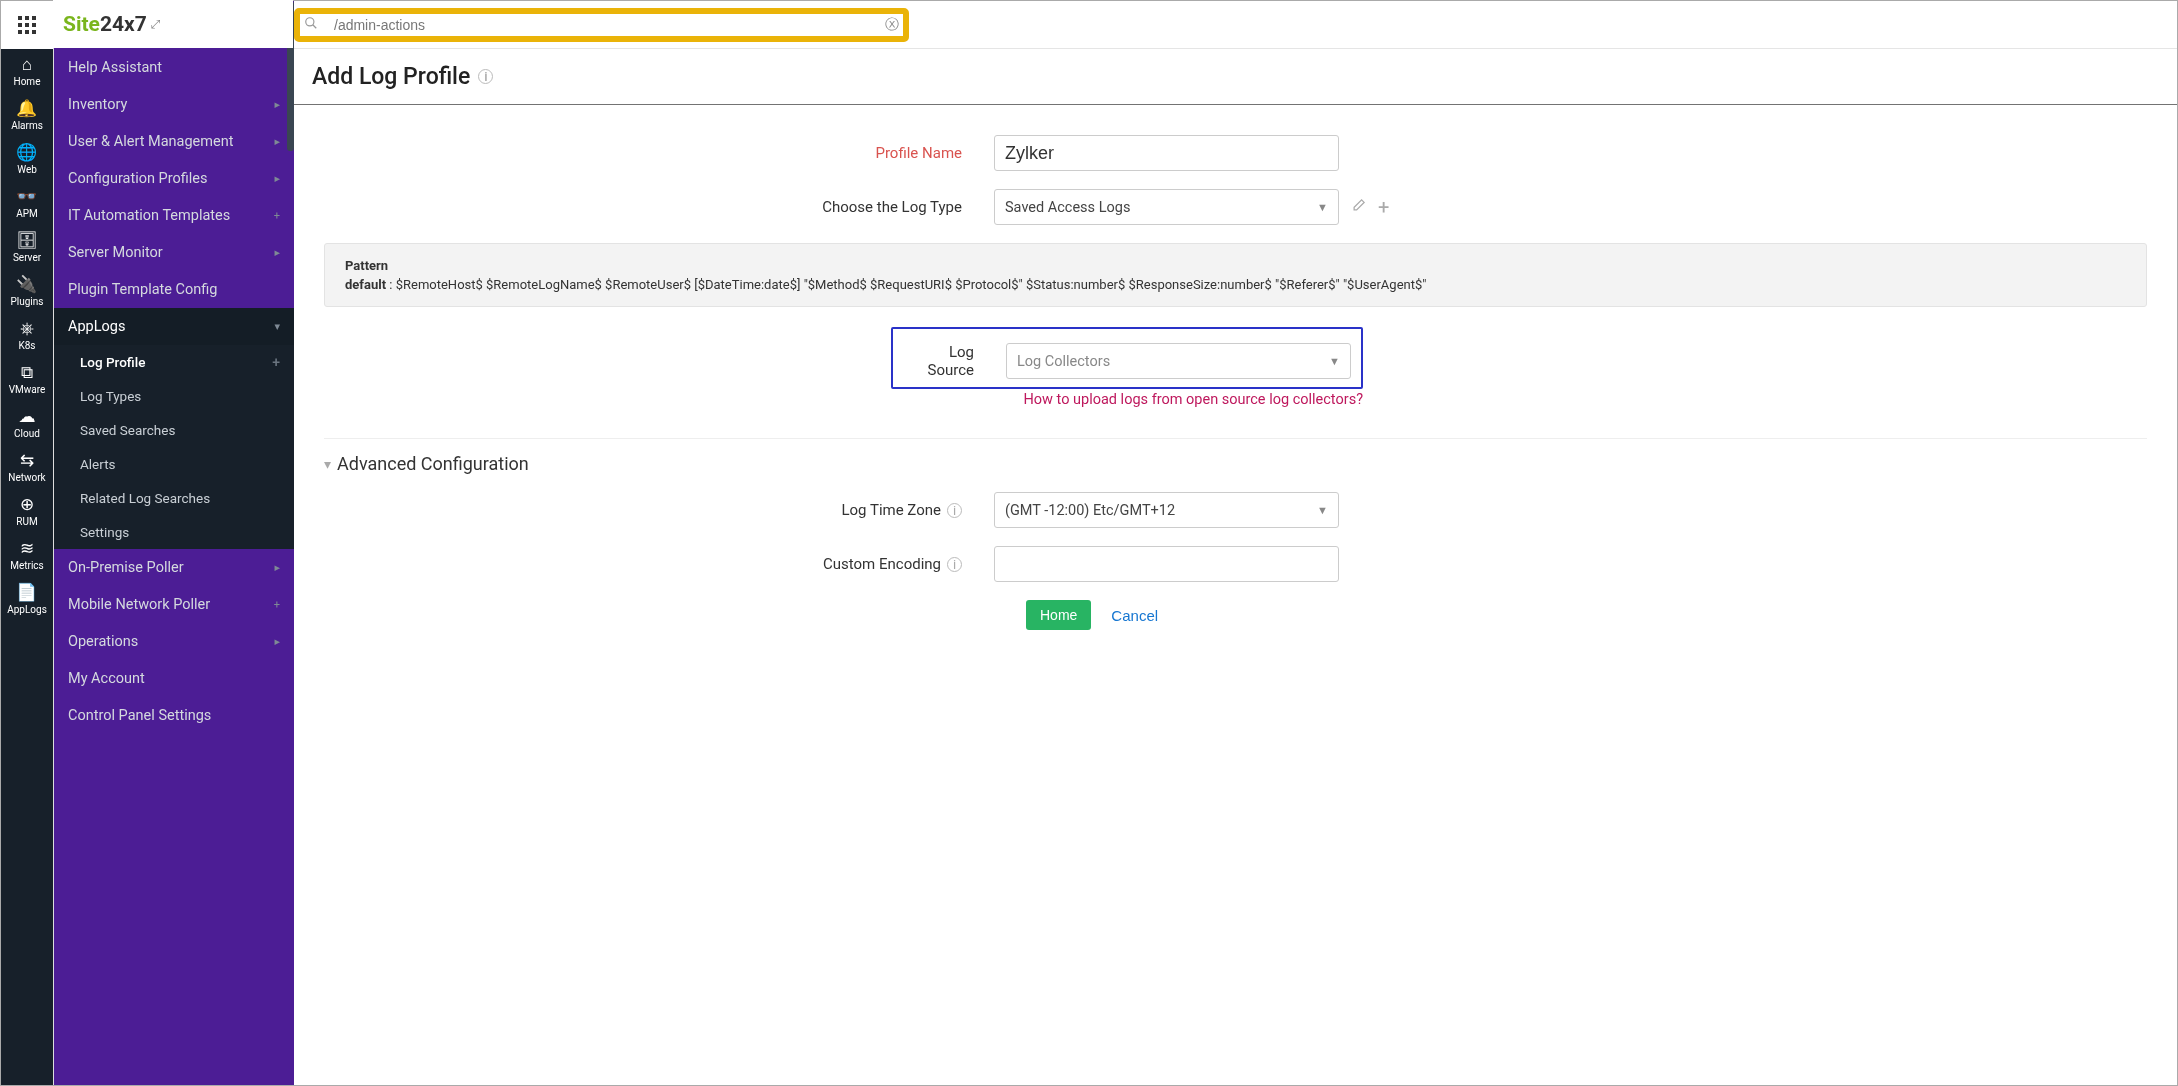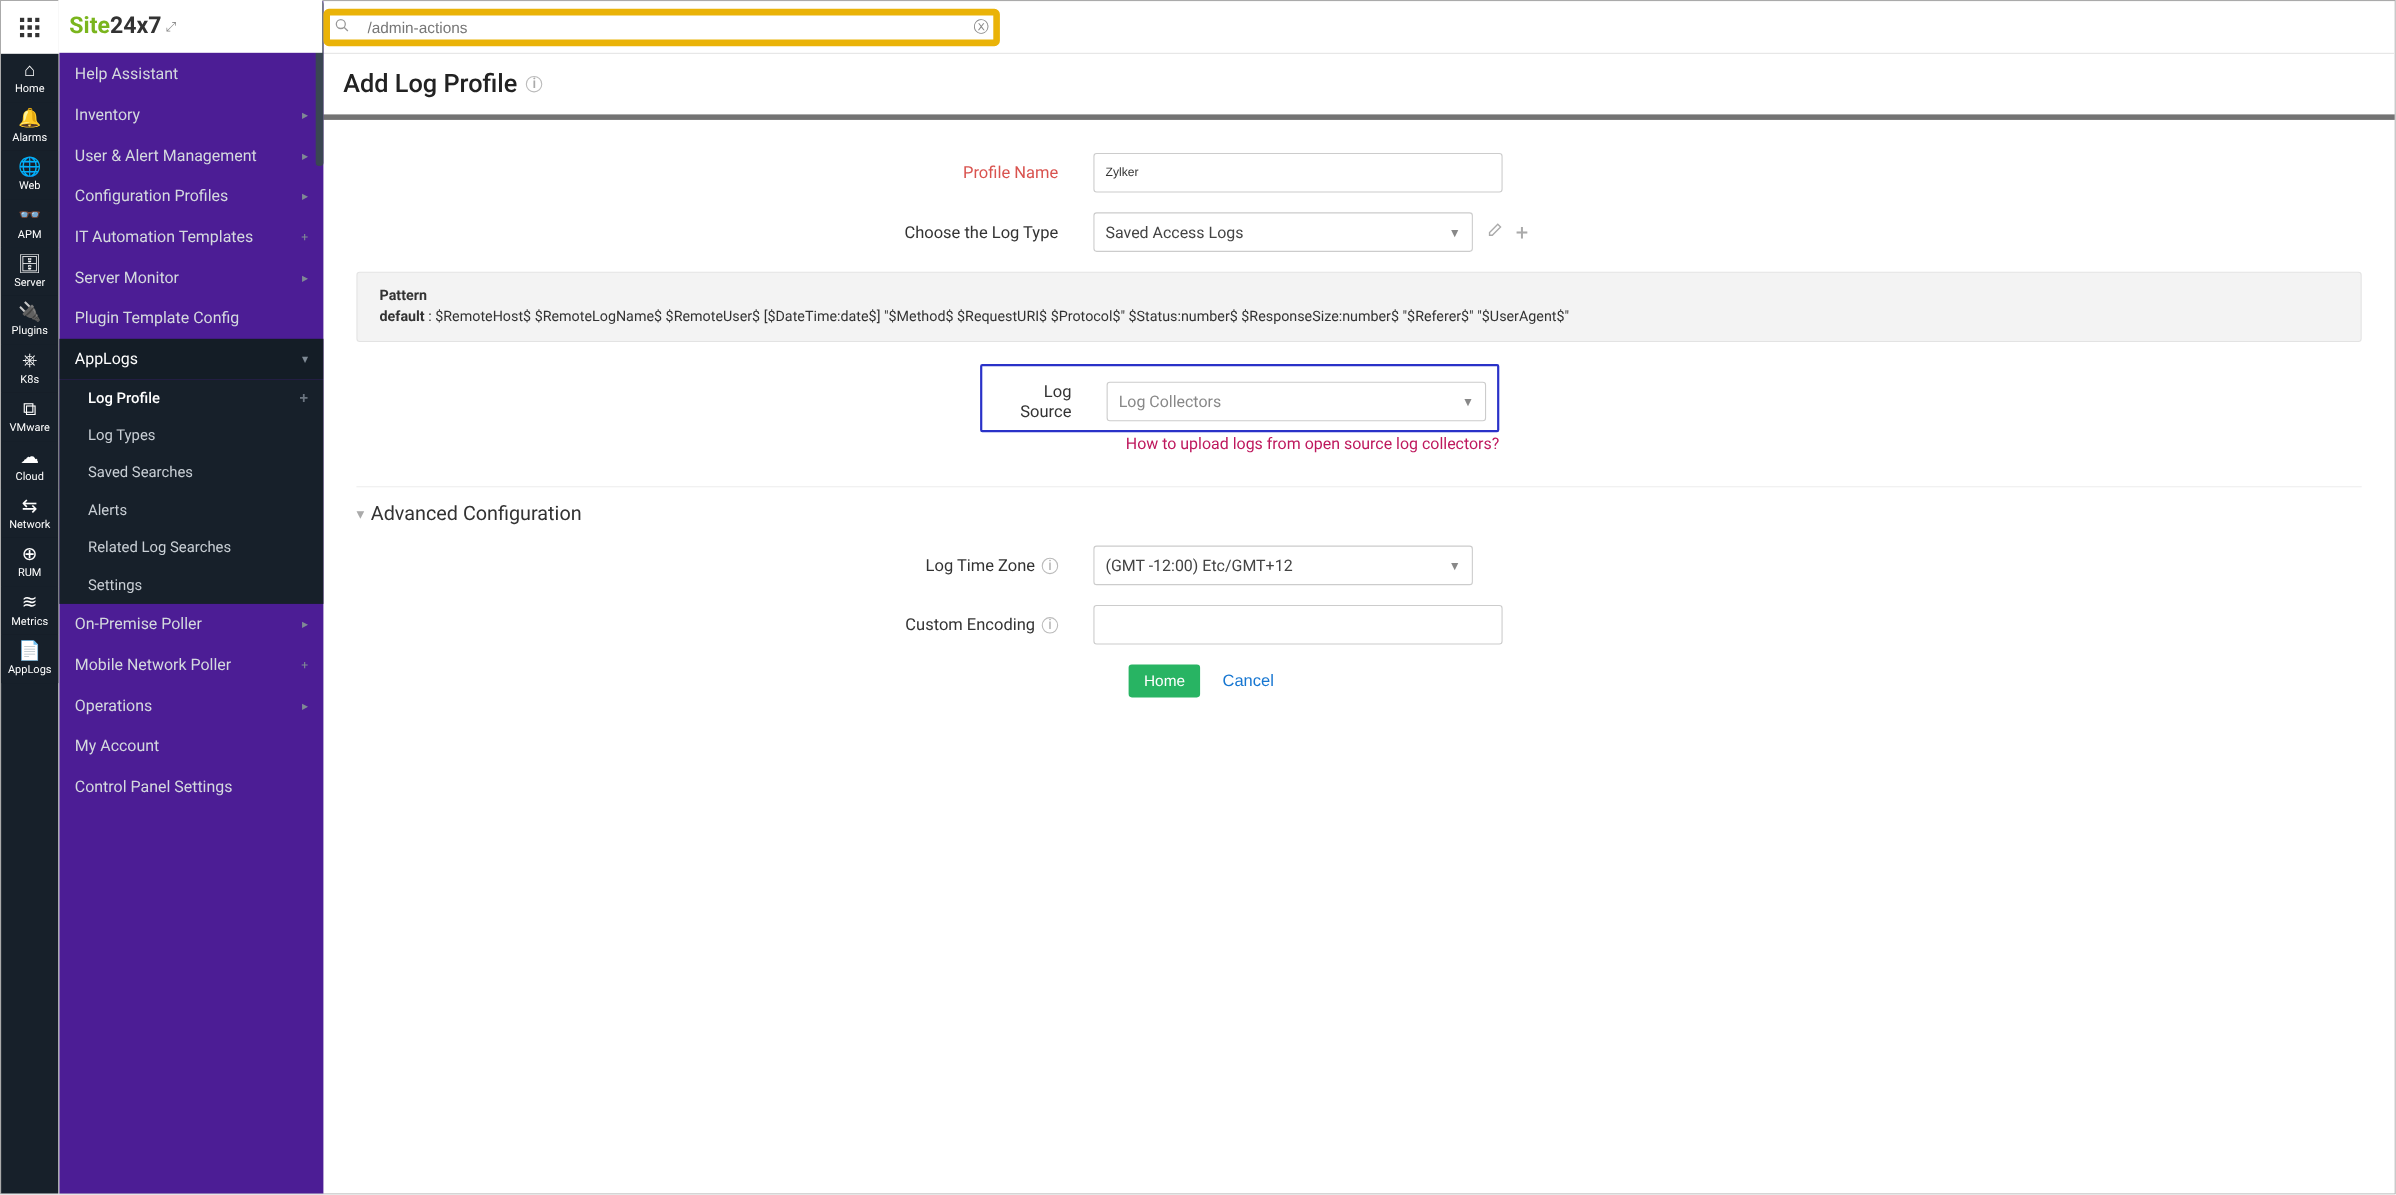--- a/index.html
+++ b/index.html
@@ -28,31 +28,31 @@
 
 .main { flex:1; display:flex; flex-direction:column; min-width:0; }
 .topbar { height:48px; border-bottom:1px solid #e5e5e5; display:flex; align-items:center; padding: 0 8px 0 0; }
 .brand-combined { display:flex; align-items:center; }
 .searchwrap { flex:0 0 auto; margin-left: 0; width: 615px; position:relative; display:flex; align-items:center; }
 .searchwrap input { width:100%; height:34px; border:6px solid #eab308; border-radius:5px; padding: 0 30px 0 34px; font-size:14px; color:#777; background:#fff; }
 .searchwrap .sicon { position:absolute; left:10px; color:#999; font-size:14px; }
 .searchwrap .xicon { position:absolute; right:10px; color:#888; font-size:14px; cursor:pointer; }
 
 
-.page-head { padding: 14px 18px; border-bottom:5px solid #737373; }
+.page-head { padding: 14px 18px; border-bottom:1px solid #737373; }
 .page-head h1 { font-size:23px; font-weight:500; display:flex; align-items:center; gap:8px; color:#222; }
 .info-icon { font-size:13px; color:#aaa; border:1px solid #bbb; border-radius:50%; width:15px; height:15px; display:inline-flex; align-items:center; justify-content:center; font-style:normal; cursor:pointer; }
 
 
 .form-area { padding: 30px 30px 30px 30px; overflow:auto; }
 .form-row { display:flex; align-items:center; margin-bottom:18px; }
 .form-label { width: 670px; text-align:right; padding-right: 32px; font-size:15px; color:#333; display:flex; align-items:center; justify-content:flex-end; gap:6px; }
 .form-label.req { color:#d9534f; }
 .form-control-wrap { display:flex; align-items:center; gap:12px; }
-.text-input { width:372px; height:36px; border:1px solid #ccc; border-radius:3px; padding: 0 10px; font-size:11px; color:#333; }
+.text-input { width:345px; height:36px; border:1px solid #ccc; border-radius:3px; padding: 0 10px; font-size:18px; color:#333; }
 .text-input::placeholder { color:#888; }
 .select-box { width:345px; height:36px; border:1px solid #ccc; border-radius:3px; padding: 0 10px; font-size:14.5px; color:#444; background:#fff; display:flex; align-items:center; justify-content:space-between; cursor:pointer; }
 .select-box .cd { color:#888; font-size:11px; }
 .icon-btn { color:#aaa; font-size:16px; cursor:pointer; }
 
 
 .pattern-box { background:#f3f3f3; border:1px solid #e3e3e3; border-radius:3px; padding: 14px 20px; margin: 6px 0 20px 0; font-size:13px; color:#333; }
 .pattern-box .pt-title { font-weight:700; margin-bottom:4px; }
 .pattern-box .pt-body b { font-weight:700; }
 

